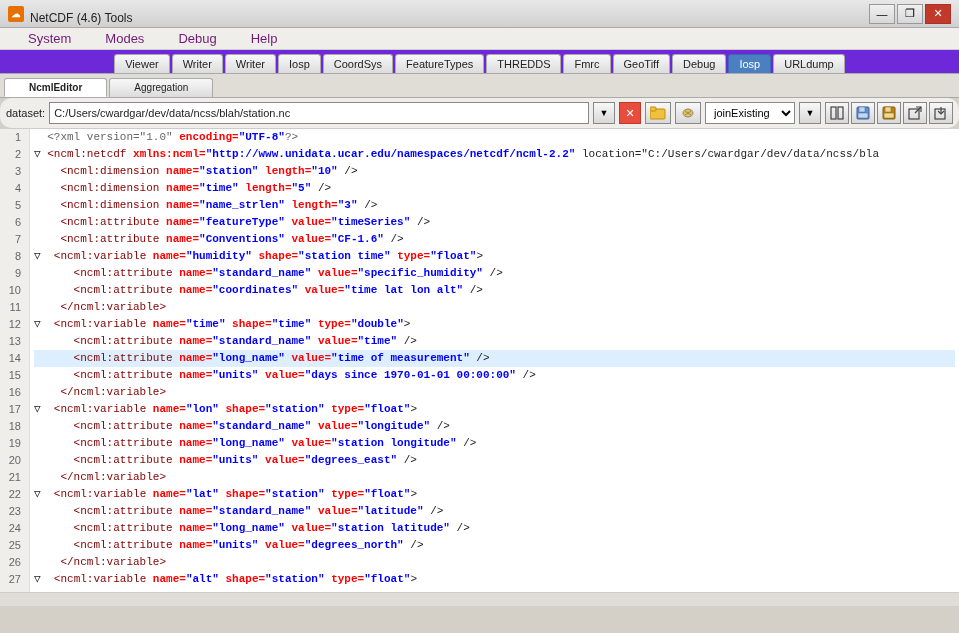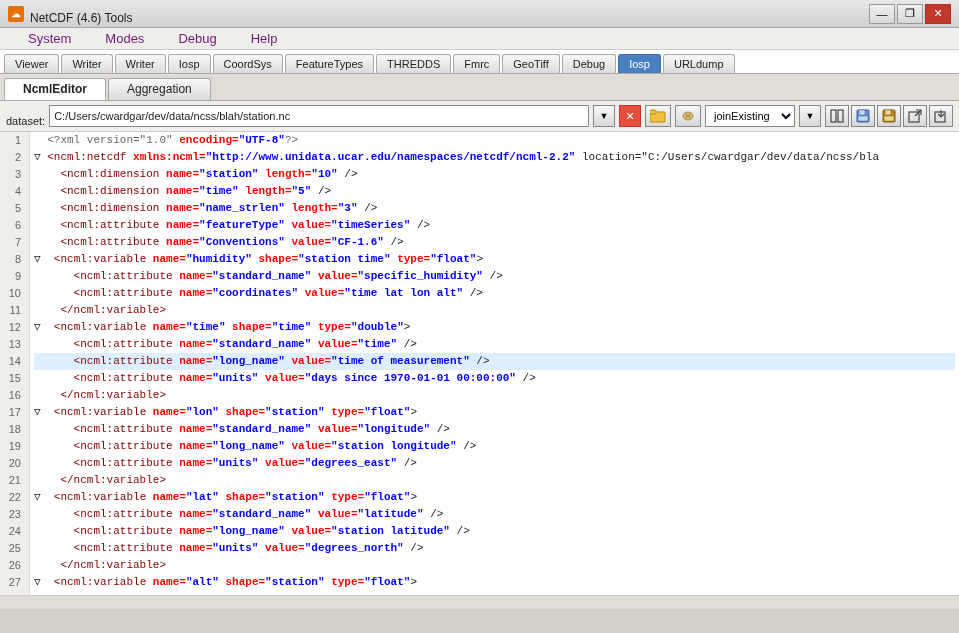--- a/index.html
+++ b/index.html
@@ -35,25 +35,26 @@
     .menu-item {
       padding: 2px 8px;
       cursor: pointer;
       font-size: 13px;
       color: #701a75;
       margin-left: 16px;
     }
 
     
     .toolbar-tabs {
-      background: #ffffff;
+      background: #6d28d9;
       padding: 4px 4px 0 4px;
       display: flex;
       gap: 2px;
       border-bottom: 1px solid #aaa;
+      justify-content: center;
     }
     .tool-tab {
       padding: 3px 10px;
       font-size: 11px;
       cursor: pointer;
       border: 1px solid #aaa;
       background: linear-gradient(to bottom, #f8f8f8, #dcdcdc);
       color: #222;
       border-radius: 3px 3px 0 0;
       border-bottom: none;
@@ -66,44 +67,45 @@
 
     
     .secondary-tabs {
       background: #e0ddd6;
       padding: 4px 4px 0 4px;
       display: flex;
       gap: 2px;
       border-bottom: 1px solid #aaa;
     }
     .sec-tab {
-      padding: 3px 18px;
-      font-size: 12px;
+      padding: 3px 24px;
+      font-size: 10px;
       cursor: pointer;
       border: 1px solid #aaa;
       background: linear-gradient(to bottom, #f8f8f8, #dcdcdc);
       color: #222;
       border-radius: 3px 3px 0 0;
       border-bottom: none;
     }
     .sec-tab.active {
       background: white;
       color: #222;
       border-bottom: 1px solid white;
       font-weight: bold;
     }
 
     
     .dataset-row {
       background: #f0eeea;
       padding: 4px 6px;
       display: flex;
-      align-items: flex-end;
+      align-items: center;
       gap: 4px;
       border-bottom: 1px solid #ccc;
+      border-radius: 12px;
     }
     .dataset-label { font-size: 11px; color: #222; }
     .dataset-input {
       flex: 1;
       height: 22px;
       border: 1px solid #888;
       background: white;
       padding: 2px 4px;
       font-size: 11px;
       color: #222;

